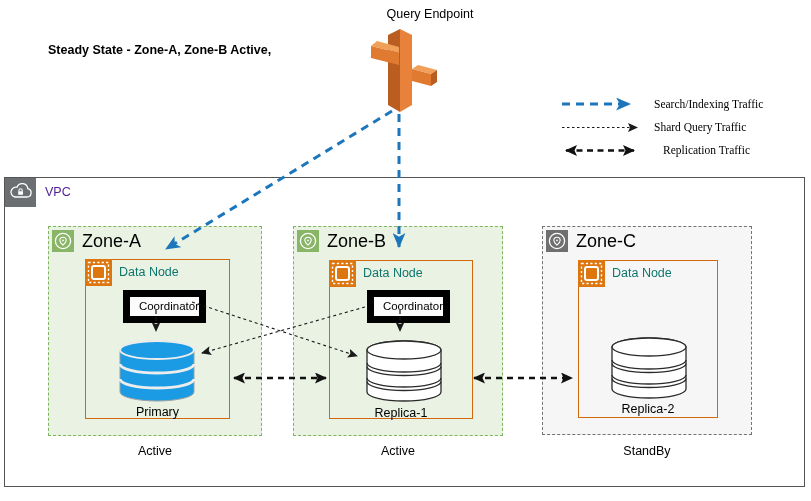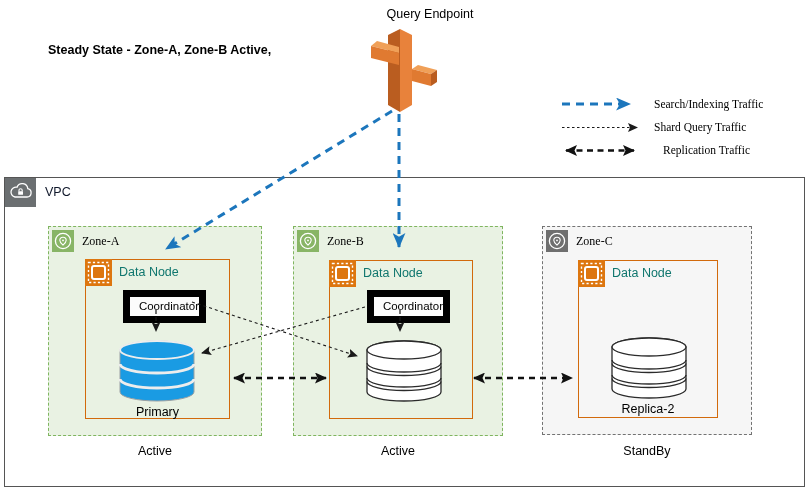--- a/index.html
+++ b/index.html
@@ -6,32 +6,32 @@
   #canvas{position:relative;width:811px;height:501px;background:#fff;
           font-family:"Liberation Sans",sans-serif;color:#000;overflow:hidden;}
   .abs{position:absolute;}
   #title{left:48px;top:42px;font-size:12.5px;font-weight:bold;line-height:1.35;}
   #endpoint-label{left:360px;top:7px;width:140px;text-align:center;font-size:12.5px;}
   
   .legend-text{font-size:11.5px;white-space:nowrap;font-family:Liberation Serif, serif;}
   
   #vpc-box{left:4px;top:177px;width:799px;height:308px;border:1px solid #555;}
   #vpc-icon{left:0;top:0;width:31px;height:29px;background:#6B6F71;}
-  #vpc-label{left:40px;top:7px;font-size:12.5px;color:#0f172a;}
+  #vpc-label{left:40px;top:7px;font-size:12.5px;color:#4c1d95;}
   
   .zone{box-sizing:border-box;}
   #zone-a,#zone-b{background:#E9F2E3;border:1px dashed #7FB55F;}
   #zone-c{background:#F6F6F6;border:1px dashed #737373;}
   #zone-a{left:48px;top:226px;width:214px;height:210px;}
   #zone-b{left:293px;top:226px;width:210px;height:210px;}
   #zone-c{left:542px;top:226px;width:210px;height:209px;}
   .zone-icon{left:3px;top:3px;width:22px;height:22px;}
   .zone-icon.green{background:#88B566;}
   .zone-icon.gray{background:#6F6F6F;}
-  .zone-label{left:33px;top:3px;line-height:22px;font-size:12px;font-family:Liberation Serif, serif;}
+  .zone-label{left:33px;top:3px;line-height:22px;font-size:18px;}
   .dn-box{box-sizing:border-box;border:1px solid #D26A0C;}
   #dn-a{left:36px;top:32px;width:145px;height:160px;}
   #dn-b{left:35px;top:33px;width:144px;height:159px;}
   #dn-c{left:35px;top:33px;width:140px;height:158px;}
   .dn-icon{left:-1px;top:-1px;width:27px;height:27px;background:#DD760F;}
   .dn-label{left:33px;top:5px;font-size:12.5px;color:#0f766e;}
   .coord{width:69px;height:19px;background:#fcfcfc;border:7px solid #000000;
          font-size:11.5px;line-height:19px;text-align:right;}
   #coord-a{left:37px;top:30px;}
   #coord-b{left:37px;top:29px;}
@@ -143,20 +143,21 @@
       <div class="abs dn-label">Data Node</div>
       <div id="coord-b" class="abs coord">Coordinator</div>
       <svg class="abs" style="left:35px;top:78px;" width="78" height="64" viewBox="0 0 78 64">
         <path d="M2,11 A37,9 0 0 1 76,11 L76,53 A37,9 0 0 1 2,53 Z" fill="#fff" stroke="#2b2b2b" stroke-width="1.3"></path>
         <ellipse cx="39" cy="11" rx="37" ry="9" fill="#fff" stroke="#2b2b2b" stroke-width="1.3"></ellipse>
         <path d="M2,24 A37,9 0 0 0 76,24" fill="none" stroke="#2b2b2b" stroke-width="1.3"></path>
         <path d="M2,27.5 A37,9 0 0 0 76,27.5" fill="none" stroke="#2b2b2b" stroke-width="1.3"></path>
         <path d="M2,39 A37,9 0 0 0 76,39" fill="none" stroke="#2b2b2b" stroke-width="1.3"></path>
         <path d="M2,42.5 A37,9 0 0 0 76,42.5" fill="none" stroke="#2b2b2b" stroke-width="1.3"></path>
       </svg>
+      <div class="abs db-label" style="top:145px;">Replica-1</div>
     </div>
   </div>
 
   <div id="zone-c" class="abs zone">
     <div class="abs zone-icon gray">
       <svg width="22" height="22" viewBox="0 0 22 22">
         <circle cx="11" cy="11" r="7.6" fill="none" stroke="#fff" stroke-width="1.3"></circle>
         <path d="M11 7.2 c-1.9 0 -3.2 1.4 -3.2 3.1 c0 2.2 3.2 4.8 3.2 4.8 s3.2 -2.6 3.2 -4.8 c0 -1.7 -1.3 -3.1 -3.2 -3.1 Z" fill="none" stroke="#fff" stroke-width="1.1"></path>
         <circle cx="11" cy="10.4" r="0.9" fill="#fff"></circle>
       </svg>

